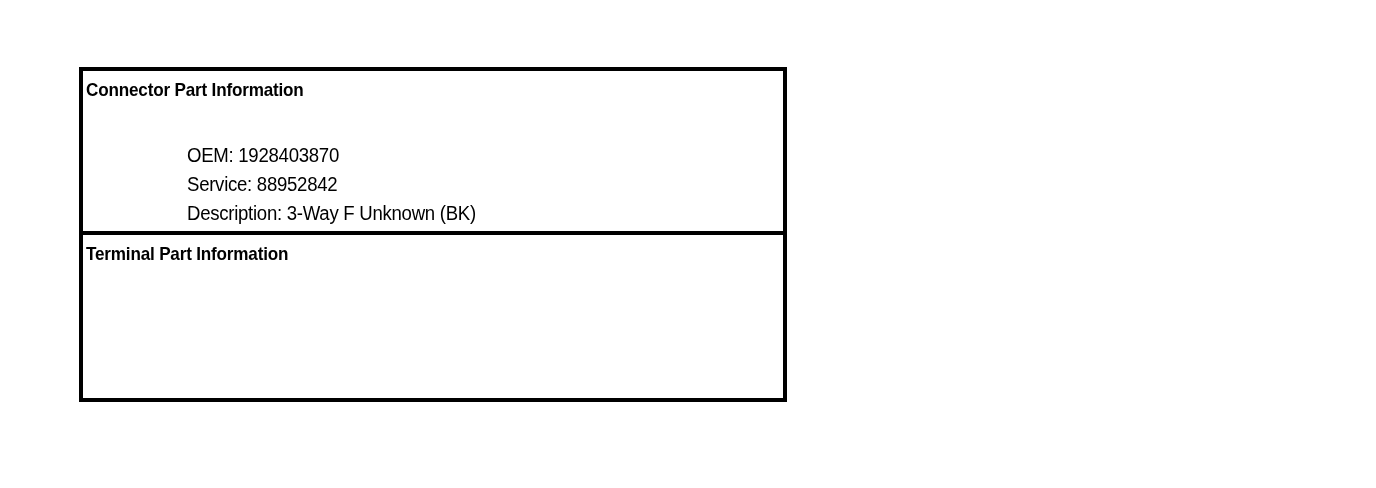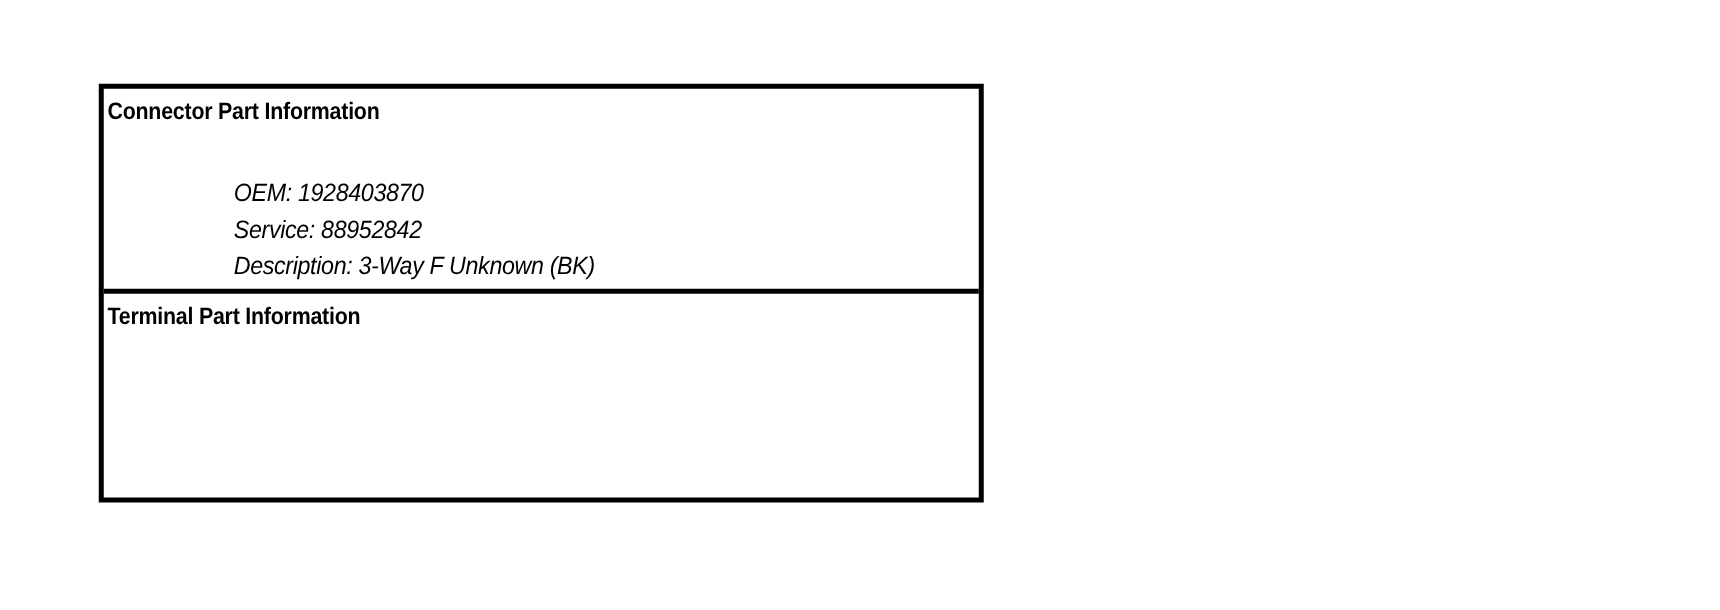--- a/index.html
+++ b/index.html
@@ -58,21 +58,21 @@
     line-height: 22px;
   }
 
   .detail-list {
     position: absolute;
     left: 104px;
     margin: 0;
     padding: 0;
     list-style: none;
   }
-  #connector-panel .detail-list { top: 70px; font-style: italic; }
+  #connector-panel .detail-list { top: 70px; }
   #terminal-panel  .detail-list { top: 66px; }
 
   .detail-line {
     font-size: 20px;
     font-weight: normal;
     line-height: 29px;
     height: 29px;
     letter-spacing: -0.3px;
     transform: scaleX(0.93);
     transform-origin: left center;

